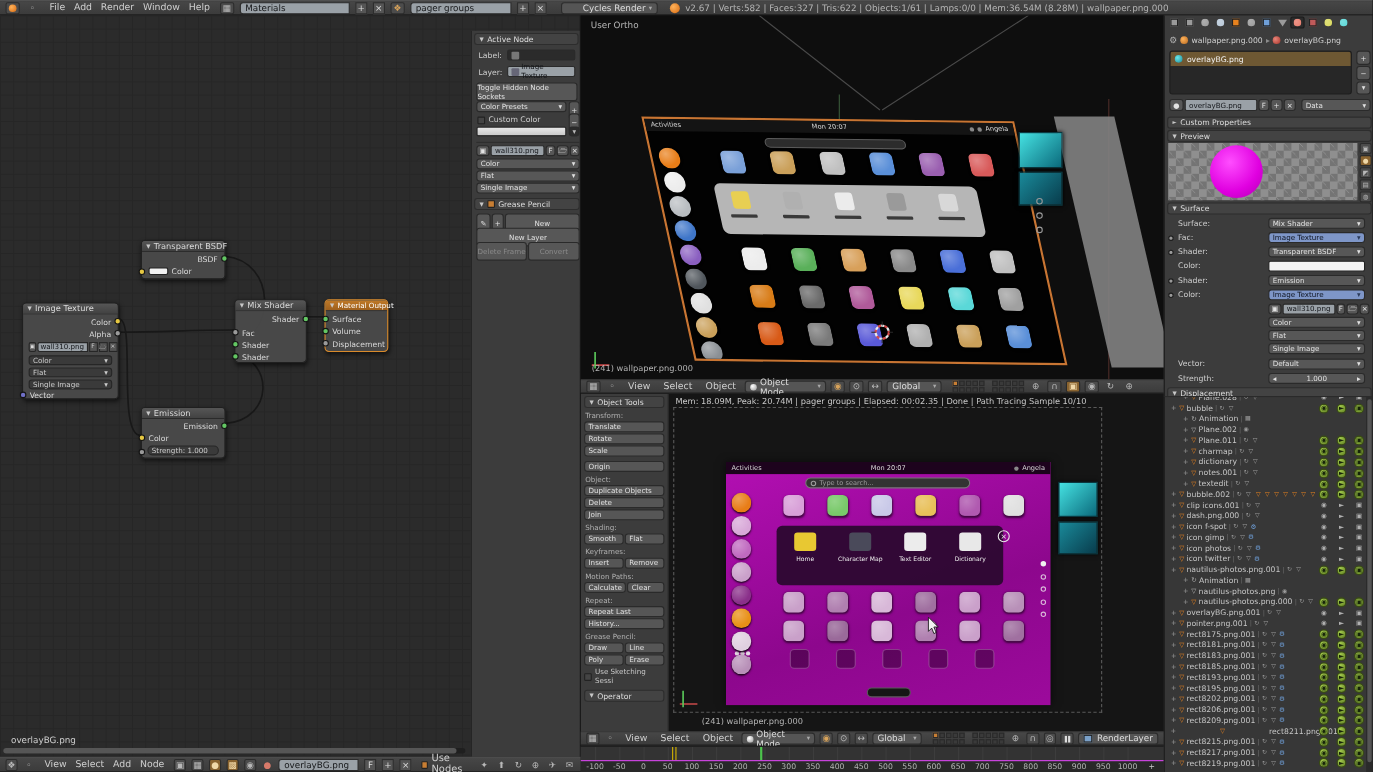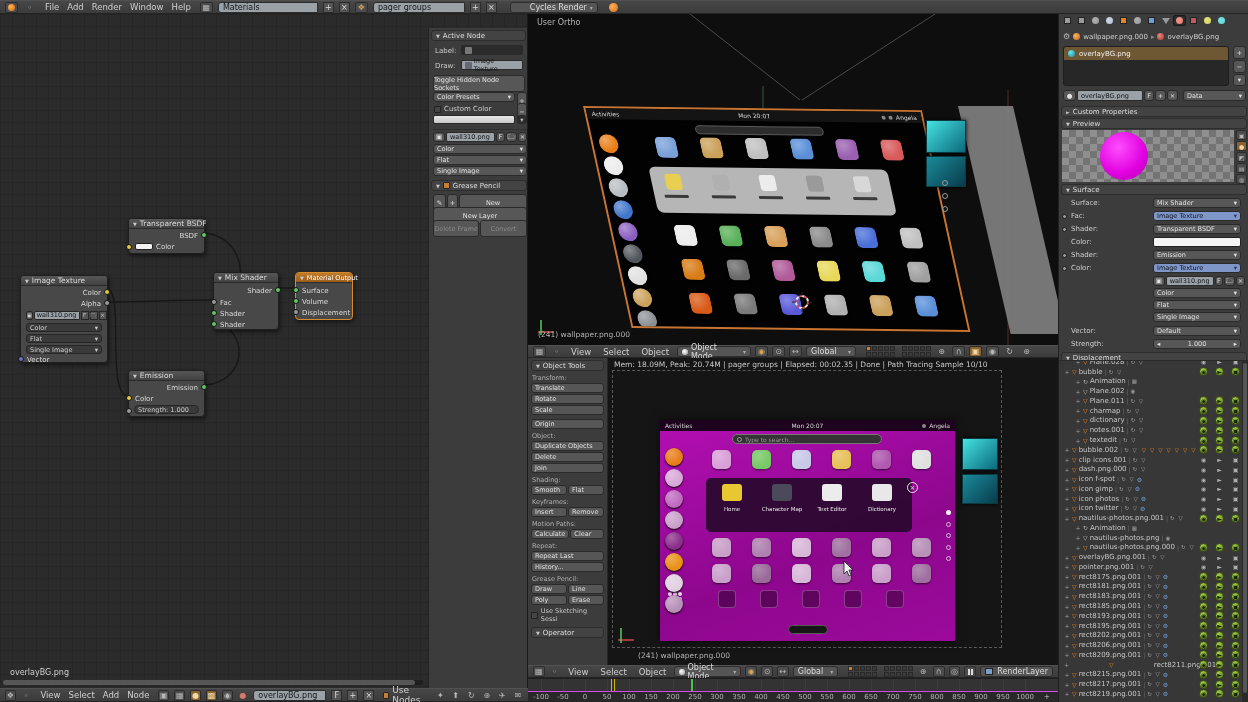--- a/index.html
+++ b/index.html
@@ -108,20 +108,21 @@
     <span class="sbtn">×</span>
     <span class="hic" style="color:#d8a35a">❖</span>
     <span class="fld" style="width:92px">pager groups</span>
     <span class="sbtn">+</span>
     <span class="sbtn">×</span>
     <span class="dd" style="width:88px;justify-content:flex-end;margin-left:8px">
         <span>Cycles Render</span>
         <span class="car">▾</span>
       </span>
     <span style="width:9px;height:9px;border-radius:50%;background:radial-gradient(circle at 35% 35%,#ffb25a,#d86a10);margin-left:6px"></span>
+    <span style="color:#b4b4b4;font-size:8px">v2.67 | Verts:582 | Faces:327 | Tris:622 | Objects:1/61 | Lamps:0/0 | Mem:36.54M (8.28M) | wallpaper.png.000</span>
   </div>
 
   <div id="nodeed">
     <svg width="528" height="674">
       <path d="M108,288 C150,288 170,286 213,286" stroke="#181818" stroke-width="1.5" fill="none"></path>
       <path d="M108,276 C124,276 106,382 128,382" stroke="#181818" stroke-width="1.5" fill="none"></path>
       <path d="M205,219 C252,224 250,292 213,297" stroke="#181818" stroke-width="1.5" fill="none"></path>
       <path d="M205,371 C250,367 248,313 213,308" stroke="#181818" stroke-width="1.5" fill="none"></path>
       <path d="M279,274 C287,274 287,274 295,274" stroke="#181818" stroke-width="1.5" fill="none"></path>
     </svg>
@@ -224,21 +225,21 @@
       <div style="margin:2px 2px">
           <div class="ph">
             <span class="tri">▼</span>
             <span>Active Node</span>
           </div>
         </div>
       <div style="position:absolute;left:6px;top:19px">Label:</div>
       <div class="wfld dark" style="position:absolute;left:32px;top:17px;width:62px">
           <span style="width:7px;height:7px;background:#777;border-radius:1px"></span>
         </div>
-      <div style="position:absolute;left:6px;top:34px">Draw:</div>
+      <div style="position:absolute;left:6px;top:34px">Layer:</div>
       <div class="wfld" style="position:absolute;left:32px;top:32px;width:62px">
           <span style="width:7px;height:7px;background:#667;border-radius:1px;margin-right:2px"></span>
           <span>Image Texture</span>
         </div>
       <div class="wbtn" style="position:absolute;left:4px;top:47px;width:92px">Toggle Hidden Node Sockets</div>
       <div class="wdd" style="position:absolute;left:4px;top:64px;width:82px">
           <span>Color Presets</span>
           <span class="car">▾</span>
         </div>
       <div class="wbtn" style="position:absolute;left:88px;top:64px;width:10px">+</div>

